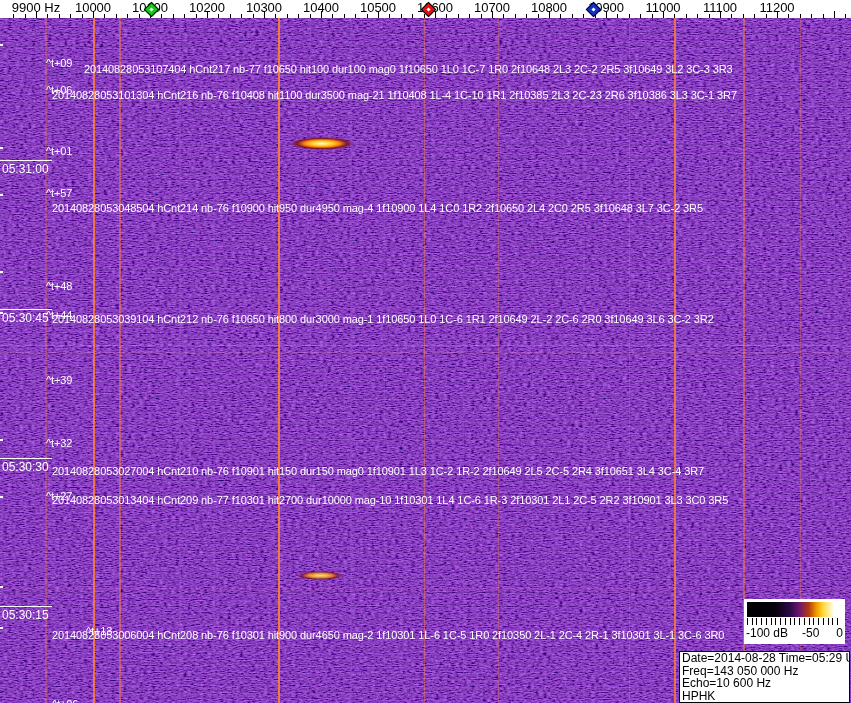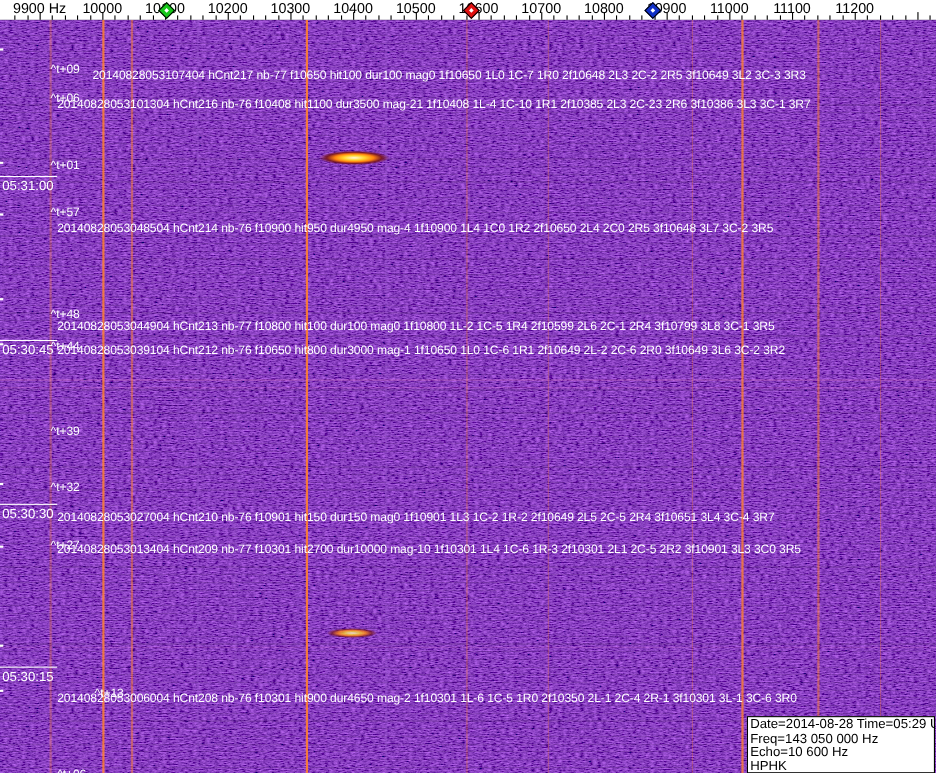--- a/index.html
+++ b/index.html
@@ -91,24 +91,23 @@
       <div class="blob" style="left: 290px; top: 136.5px; width: 64px; height: 13px; opacity: 1;"></div>
       <div class="blob" style="left: 297px; top: 570.5px; width: 46px; height: 9px; opacity: 0.8;"></div>
       <div class="det-tick" style="left: 46px; top: 57px;">^t+09</div>
       <div class="det-text" style="left: 52px; top: 63px; margin-left: 32px;">20140828053107404 hCnt217 nb-77 f10650 hit100 dur100 mag0 1f10650 1L0 1C-7 1R0 2f10648 2L3 2C-2 2R5 3f10649 3L2 3C-3 3R3</div>
       <div class="det-tick" style="left: 46px; top: 84px;">^t+06</div>
       <div class="det-text" style="left: 52px; top: 89px;">20140828053101304 hCnt216 nb-76 f10408 hit1100 dur3500 mag-21 1f10408 1L-4 1C-10 1R1 2f10385 2L3 2C-23 2R6 3f10386 3L3 3C-1 3R7</div>
       <div class="det-tick" style="left: 46px; top: 145px;">^t+01</div>
       <div class="det-tick" style="left: 46px; top: 187px; text-align: right;">^t+57</div>
       <div class="det-text" style="left: 52px; top: 202px;">20140828053048504 hCnt214 nb-76 f10900 hit950 dur4950 mag-4 1f10900 1L4 1C0 1R2 2f10650 2L4 2C0 2R5 3f10648 3L7 3C-2 3R5</div>
       <div class="det-tick" style="left: 46px; top: 280px;">^t+48</div>
-      <div class="det-text" style="left: 52px; top: 291px;">20140828053044904 hCnt213 nb-77 f10800 hit100 dur100 mag0 1f10800 1L-2 1C-5 1R4 2f10599 2L6 2C-1 2R4 3f10799 3L8 3C-1 3R5</div>
       <div class="det-tick" style="left: 46px; top: 309px;">^t+44</div>
       <div class="det-text" style="left: 52px; top: 313px;">20140828053039104 hCnt212 nb-76 f10650 hit800 dur3000 mag-1 1f10650 1L0 1C-6 1R1 2f10649 2L-2 2C-6 2R0 3f10649 3L6 3C-2 3R2</div>
-      <div class="det-tick" style="left: 46px; top: 386px;">^t+39</div>
+      <div class="det-tick" style="left: 46px; top: 374px;">^t+39</div>
       <div class="det-tick" style="left: 46px; top: 437px;">^t+32</div>
       <div class="det-text" style="left: 52px; top: 465px;">20140828053027004 hCnt210 nb-76 f10901 hit150 dur150 mag0 1f10901 1L3 1C-2 1R-2 2f10649 2L5 2C-5 2R4 3f10651 3L4 3C-4 3R7</div>
       <div class="det-tick" style="left: 46px; top: 490px;">^t+27</div>
       <div class="det-text" style="left: 52px; top: 494px;">20140828053013404 hCnt209 nb-77 f10301 hit2700 dur10000 mag-10 1f10301 1L4 1C-6 1R-3 2f10301 2L1 2C-5 2R2 3f10901 3L3 3C0 3R5</div>
       <div class="det-tick" style="left: 46px; top: 625px; padding-left: 40px;">^t+13</div>
       <div class="det-text" style="left: 52px; top: 629px;">20140828053006004 hCnt208 nb-76 f10301 hit900 dur4650 mag-2 1f10301 1L-6 1C-5 1R0 2f10350 2L-1 2C-4 2R-1 3f10301 3L-1 3C-6 3R0</div>
       <div class="partial-tick" style="left: 52px; top: 698px;">^t+06</div>
       <div class="time-label" style="top: 160px;">05:31:00</div>
       <div class="time-label" style="top: 309px;">05:30:45</div>
       <div class="time-label" style="top: 458px;">05:30:30</div>
@@ -217,20 +216,29 @@
         <i></i>
       </div>
       <div class="diamond" style="left: 423.16px; background: rgb(224, 16, 16);">
         <i></i>
       </div>
       <div class="diamond" style="left: 587.89px; background: rgb(16, 48, 200);">
         <i></i>
       </div>
     </div>
 
+  <div class="legend">
+    <div class="legend-bar"></div>
+    <div class="legend-ticks"></div>
+    <div class="legend-labels">
+      <span class="l0">-100 dB</span>
+      <span class="l1">-50</span>
+      <span class="l2">0</span>
+    </div>
+  </div>
 
   <div class="infobox">
     <div>Date=2014-08-28 Time=05:29 UTC</div>
     <div>Freq=143 050 000 Hz</div>
     <div>Echo=10 600 Hz</div>
     <div>HPHK</div>
   </div>
 
 </div>
 

